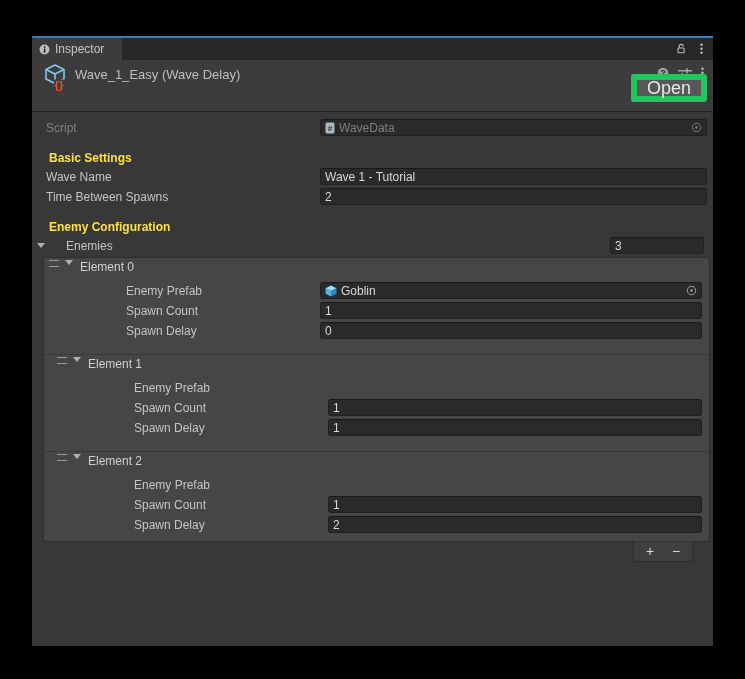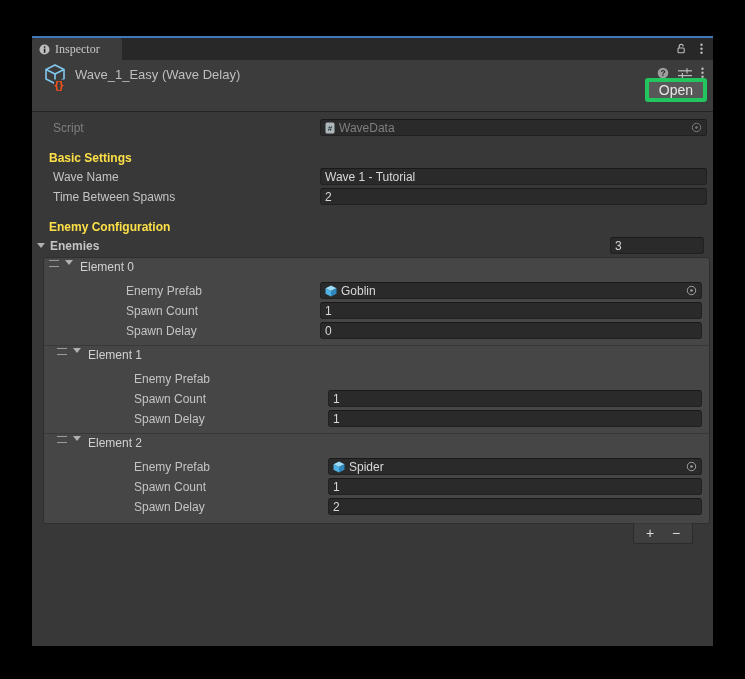--- a/index.html
+++ b/index.html
@@ -7,38 +7,38 @@
     width:745px;height:679px;overflow:hidden;position:relative;
     background:#000;font-family:"Liberation Sans",sans-serif;
     -webkit-font-smoothing:antialiased;
   }
   .window{position:absolute;left:32px;top:36px;width:681px;height:610px;background:#383838;}
   .accent-line{height:2px;background:#3E79BA;}
   .tabbar{height:22px;background:#282828;position:relative;display:flex;}
   .tab{
     width:90px;background:#3C3C3C;border-radius:3px 3px 0 0;
     display:flex;align-items:center;gap:5px;padding-left:7px;box-sizing:border-box;
-    font-size:12px;color:#C7C7C7;font-family:Liberation Serif, serif;
+    font-size:12px;color:#C7C7C7;
   }
   .tabbar-icons{position:absolute;right:10px;top:0;height:22px;display:flex;align-items:center;gap:13px;}
   .icon-btn{display:flex;align-items:center;justify-content:center;cursor:default;}
 
   .header{height:52px;background:#3C3C3C;border-bottom:1px solid #242424;position:relative;box-sizing:border-box;}
   .so-icon{position:absolute;left:9px;top:2px;}
   .insp-title{position:absolute;left:43px;top:7px;font-size:13px;color:#BFBFBF;}
   .header-icons{position:absolute;right:9px;top:7px;display:flex;align-items:center;gap:9px;}
   .open-btn{
     position:absolute;right:6px;bottom:9px;height:16px;padding:0 10px;
-    background:#585858;border:4px solid #22c55e;border-radius:3px;
-    font-size:14px;color:#E8E8E8;display:flex;align-items:center;text-align:center;
+    background:#585858;border:6px solid #22c55e;border-radius:3px;
+    font-size:18px;color:#E8E8E8;display:flex;align-items:center;text-align:center;
   }
 
   .insp-body{font-size:12px;color:#C4C4C4;}
   .row{display:flex;align-items:center;height:17px;margin:3px 6px 0 0;}
-  .row-label{width:288px;padding-left:21px;box-sizing:border-box;color:#C4C4C4;
+  .row-label{width:288px;padding-left:14px;box-sizing:border-box;color:#C4C4C4;
     white-space:nowrap;overflow:hidden;}
   .field{
     flex:1;height:15px;background:#2A2A2A;border:1px solid #212121;border-top-color:#191919;
     border-radius:3px;display:flex;align-items:center;padding:0 4px;gap:4px;
     color:#D8D8D8;min-width:0;
   }
   .field .grow{flex:1;}
   .disabled,.disabled .row-label,.disabled .field{color:#7F7F7F;}
   .section-h{font-weight:bold;color:#fde047;padding-left:17px;height:14px;margin-top:15px;
     display:flex;align-items:center;}
@@ -46,21 +46,21 @@
   .caret{width:0;height:0;border-left:4px solid transparent;border-right:4px solid transparent;
     border-top:5px solid #B0B0B0;display:inline-block;}
   .drag-handle{width:10px;height:5px;border-top:1px solid #9A9A9A;border-bottom:1px solid #9A9A9A;display:inline-block;}
 
   .row-enemies{display:flex;align-items:center;height:17px;margin:3px 9px 0 0;}
   .size-field{flex:none;width:84px;}
 
   .list{margin:3px 3px 0 11px;background:#464646;border:1px solid #2E2E2E;border-radius:3px;
     padding:2px 0 5px;}
   .elem{padding:0 4px 3px;}
-  .elem + .elem{border-top:1px solid rgba(0,0,0,0.18);margin-top:3px;padding-top:2px;padding-left:12px;}
+  .elem + .elem{border-top:1px solid rgba(0,0,0,0.18);margin-top:12px;padding-top:2px;padding-left:12px;}
   .elem-h{height:19px;display:flex;color:#D0D0D0;}
   .elem-h .drag-handle{margin:0 6px 0 1px;}
   .elem-h .caret{margin-right:7px;}
   .prop-row{display:flex;align-items:center;height:17px;margin-top:3px;padding-right:3px;}
   .prop-label{width:272px;padding-left:78px;box-sizing:border-box;color:#C4C4C4;white-space:nowrap;}
 
   .list-footer{
     width:58px;height:19px;margin:-1px 20px 0 auto;background:#3F3F3F;
     border:1px solid #2B2B2B;border-radius:0 0 3px 3px;border-top-color:#383838;
     display:flex;align-items:center;justify-content:center;gap:12px;
@@ -178,21 +178,21 @@
       <span class="row-label">Time Between Spawns</span>
       <div class="field">
         <span>2</span>
       </div>
     </div>
 
     <div class="section-h">Enemy Configuration</div>
 
     <div class="row-enemies">
       <span class="caret" style="margin-left:5px;"></span>
-      <span style="margin-left:5px;font-weight:bold;">Enemies</span>
+      <span style="margin-left:21px;">Enemies</span>
       <span style="flex:1;"></span>
       <div class="field size-field">
         <span>3</span>
       </div>
     </div>
 
     <div class="list">
 
       <div class="elem">
         <div class="elem-h">
@@ -258,37 +258,20 @@
       </div>
 
       <div class="elem">
         <div class="elem-h">
           <span class="drag-handle"></span>
           <span class="caret"></span>
           <span>Element 2</span>
         </div>
         <div class="prop-row">
           <span class="prop-label">Enemy Prefab</span>
-          <div class="field">
-            <span>
-              <svg width="12" height="12" viewBox="0 0 12 12">
-                  <polygon points="6,0.5 11.5,3.2 6,6 0.5,3.2" fill="#9ADCF9"></polygon>
-                  <polygon points="0.5,3.2 6,6 6,11.5 0.5,8.8" fill="#4FB2E4"></polygon>
-                  <polygon points="11.5,3.2 6,6 6,11.5 11.5,8.8" fill="#2E87BC"></polygon>
-                </svg>
-            </span>
-            <span>Spider</span>
-            <span class="grow"></span>
-            <span>
-              <svg width="11" height="11" viewBox="0 0 11 11">
-                  <circle cx="5.5" cy="5.5" r="4.2" fill="none" stroke="#A0A0A0" stroke-width="1"></circle>
-                  <circle cx="5.5" cy="5.5" r="1.3" fill="#A0A0A0"></circle>
-                </svg>
-            </span>
-          </div>
         </div>
         <div class="prop-row">
           <span class="prop-label">Spawn Count</span>
           <div class="field">
             <span>1</span>
           </div>
         </div>
         <div class="prop-row">
           <span class="prop-label">Spawn Delay</span>
           <div class="field">

